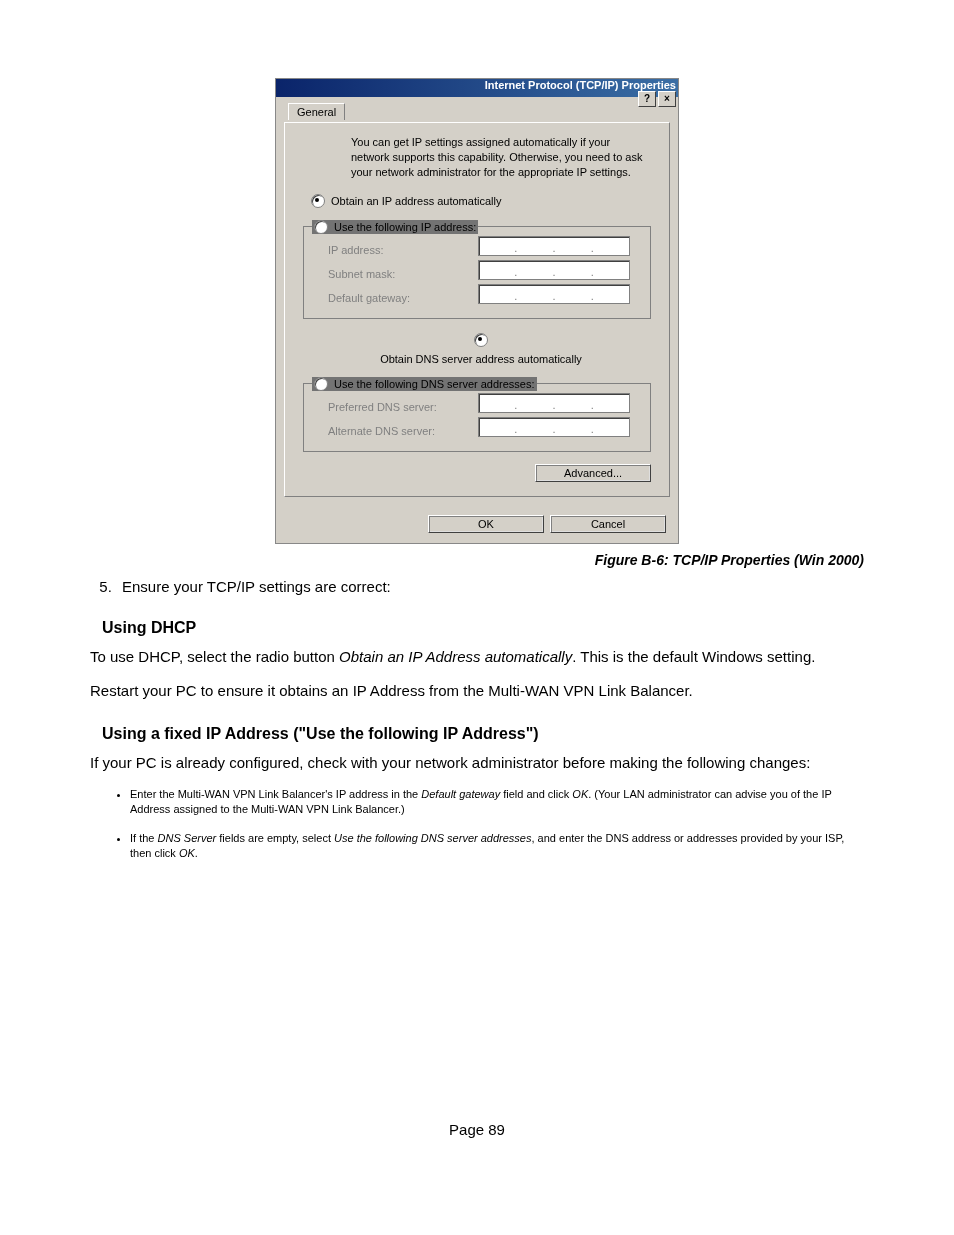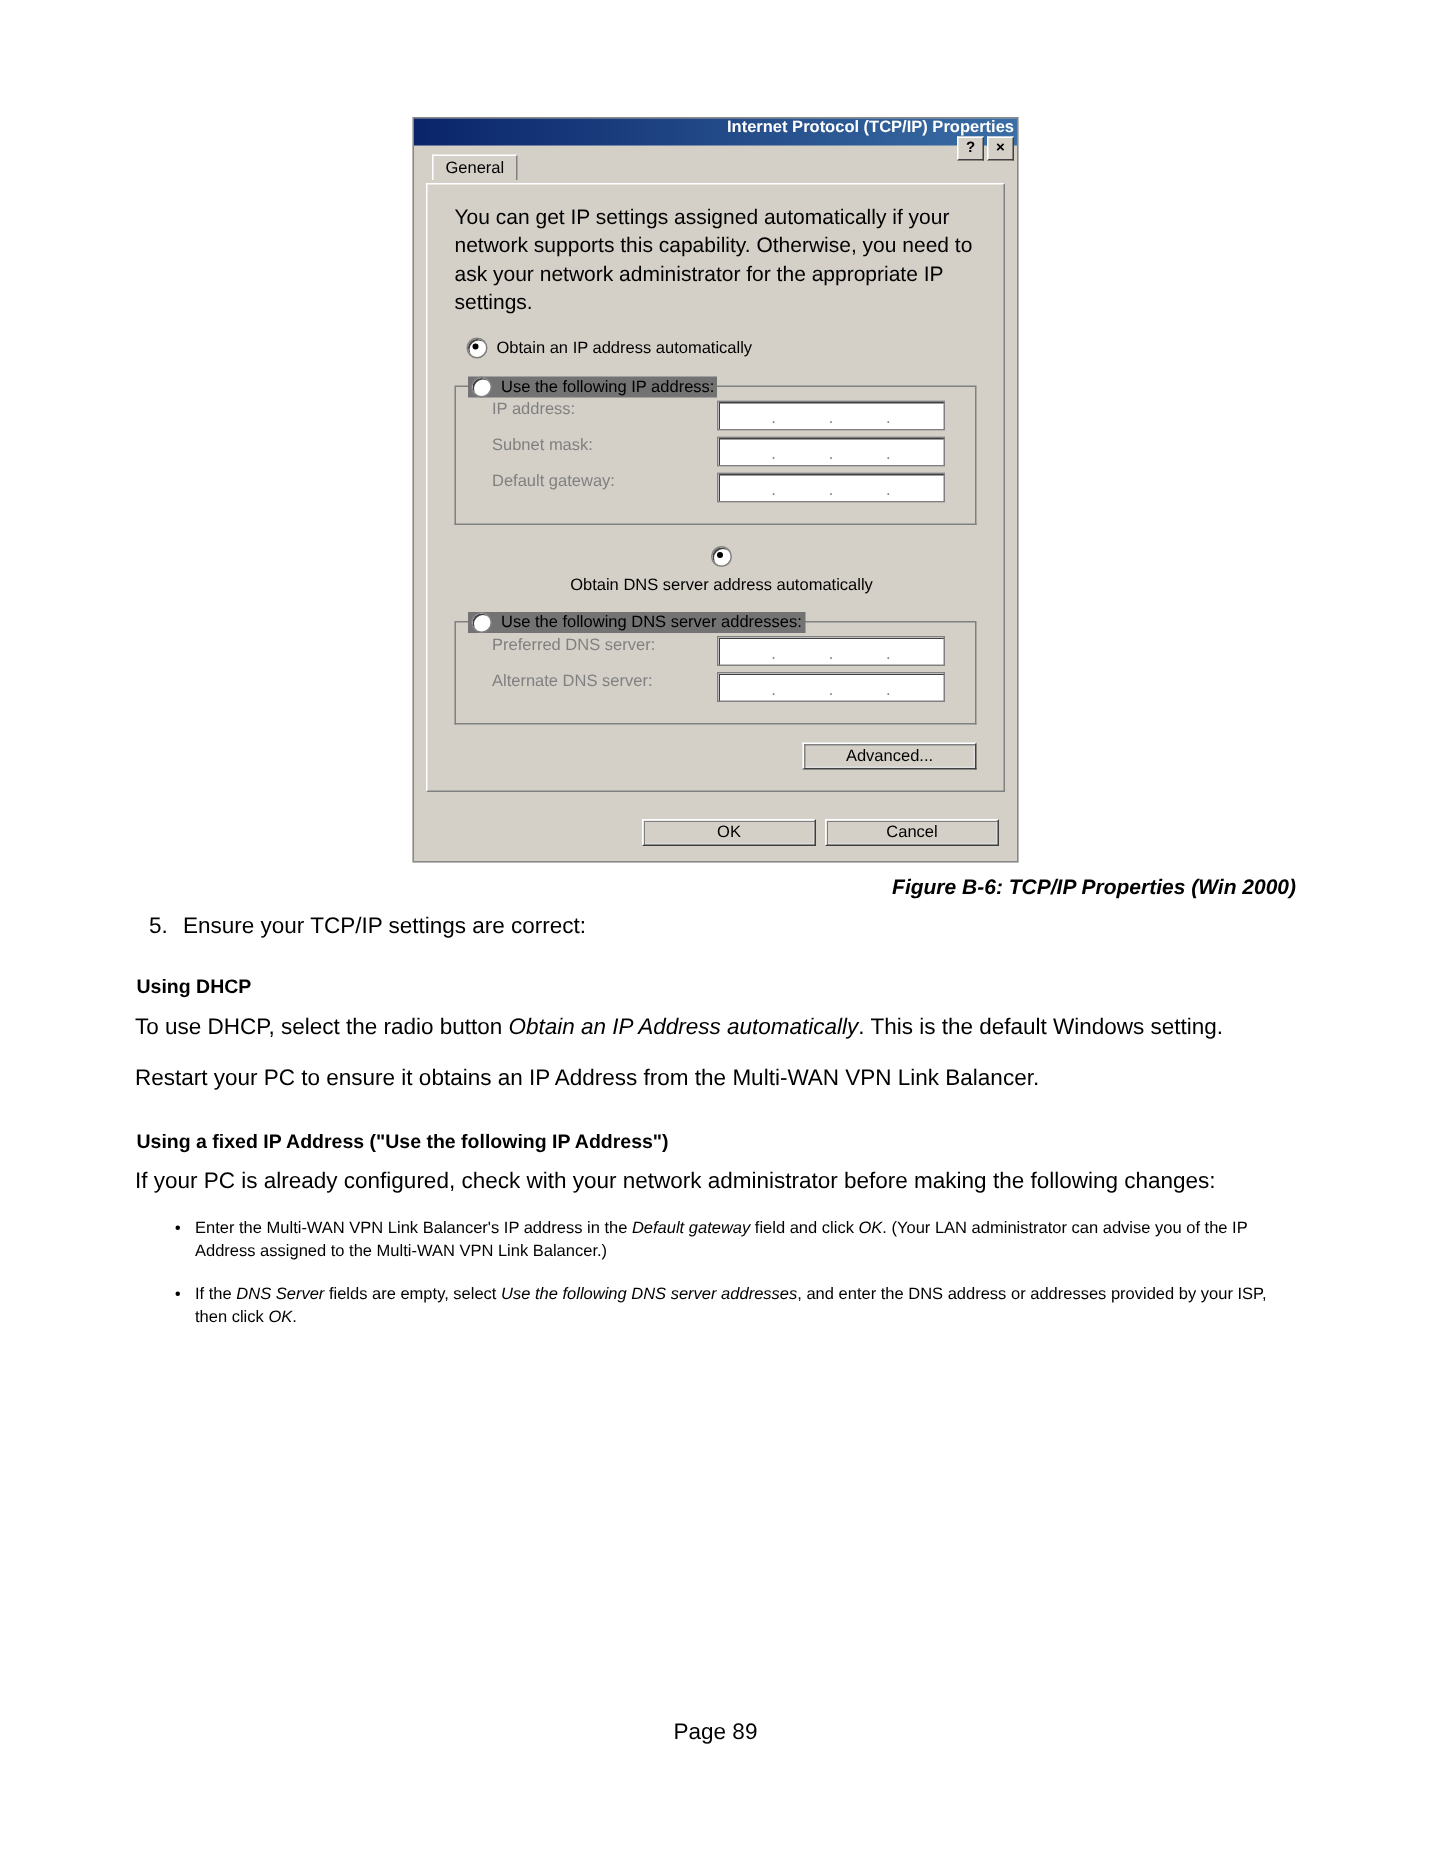--- a/index.html
+++ b/index.html
@@ -65,21 +65,21 @@
   }
   .tab-panel {
     border-top: 1px solid #fff;
     border-left: 1px solid #fff;
     border-right: 1px solid #808080;
     border-bottom: 1px solid #808080;
     padding: 12px 18px 14px 18px;
     margin-top: -1px;
     position: relative;
   }
-  .desc-text { font-size: 14px; line-height: 1.35; }
+  .desc-text { font-size: 11px; line-height: 1.35; margin-left: 48px; }
 
   .group {
     border: 1px solid #808080;
     border-top: none;
     position: relative;
     margin-top: 18px;
     padding: 6px 10px 10px 10px;
   }
   .group::before {
     content: "";
@@ -111,21 +111,21 @@
   }
   .radio.checked::after {
     content: "";
     position: absolute;
     top: 3px; left: 3px;
     width: 4px; height: 4px;
     background: #000;
     border-radius: 50%;
   }
   .field-row {
-    display: flex; align-items: flex-start;
+    display: flex; align-items: flex-end;
     margin: 4px 0 4px 14px;
     font-size: 11px;
   }
   .field-label { width: 150px; color: #808080; }
   .ip-box {
     display: flex;
     border: 1px solid #808080;
     box-shadow: inset 1px 1px 0 #404040, inset -1px -1px 0 #fff;
     background: #fff;
     height: 18px;
@@ -165,23 +165,23 @@
   .caption {
     text-align: right;
     font-weight: bold;
     font-style: italic;
     font-size: 14px;
     margin: 6px 0 10px 0;
   }
   ol.doclist { margin: 4px 0 14px 0; padding-left: 26px; }
   ol.doclist li { padding-left: 6px; font-size: 15px; }
   h4.section {
-    font-size: 13px;
+    font-size: 16px;
     font-weight: bold;
-    margin: 24px 0 10px 1px;
+    margin: 24px 0 10px 12px;
   }
   p.body { margin: 8px 0 14px 0; line-height: 1.35; font-size: 15px;}
   em { font-style: italic; }
   ul.bul { list-style: disc; padding-left: 40px; margin: 6px 0; }
   ul.bul li { margin-bottom: 14px; line-height: 1.35; font-size: 11px;}
   .pagenum {
     text-align: center;
     font-size: 15px;
     margin-top: 260px;
   }

